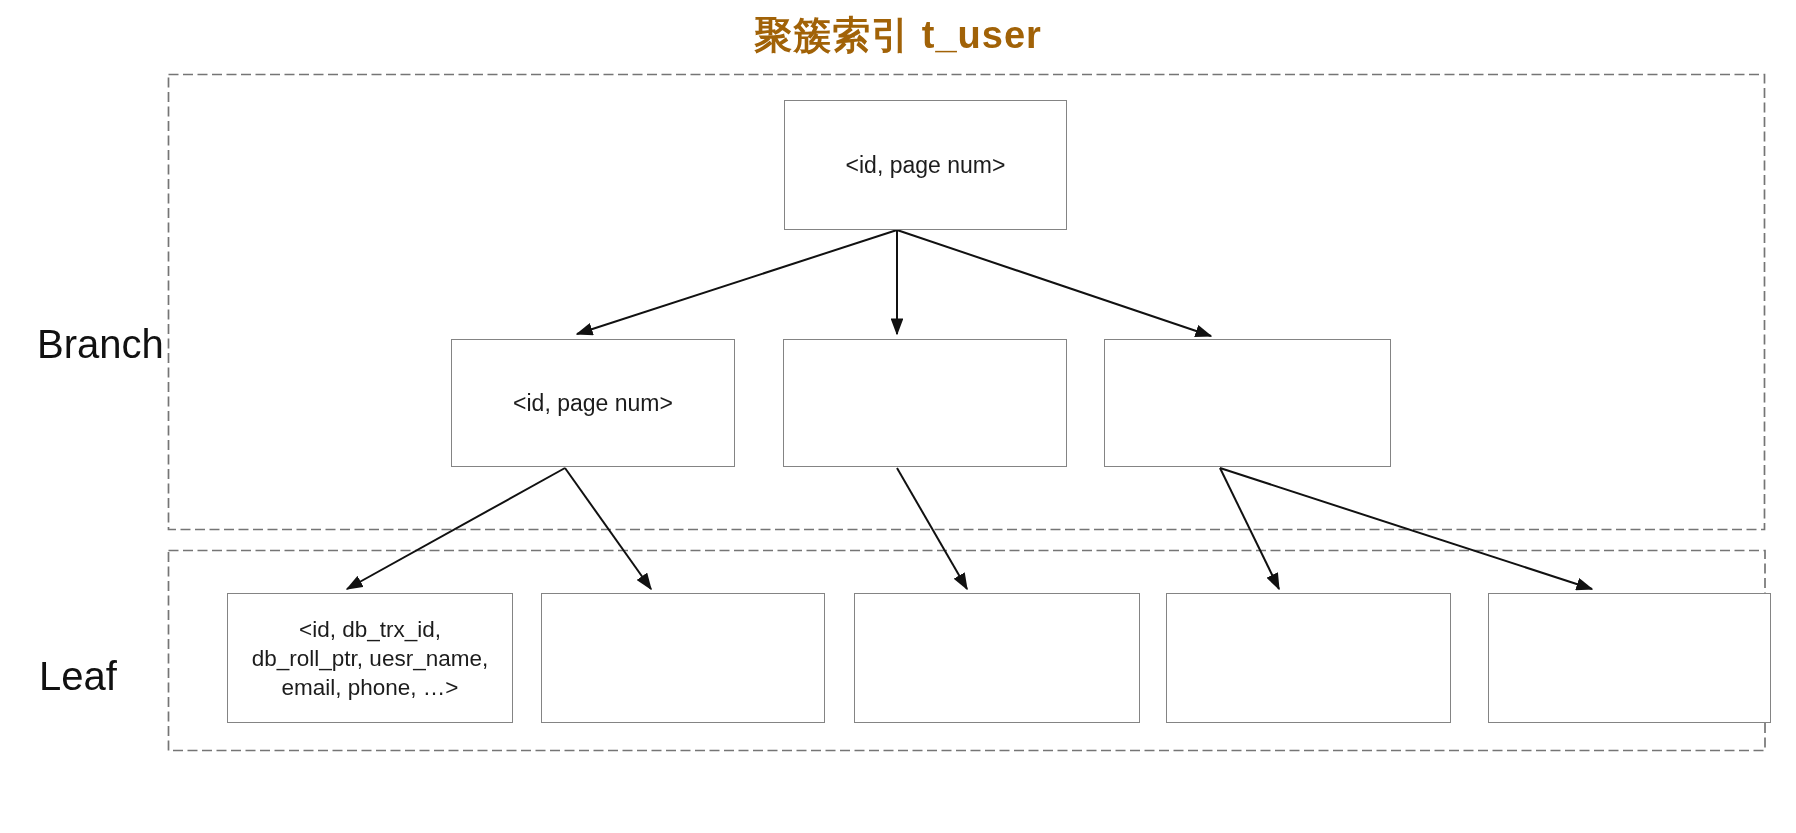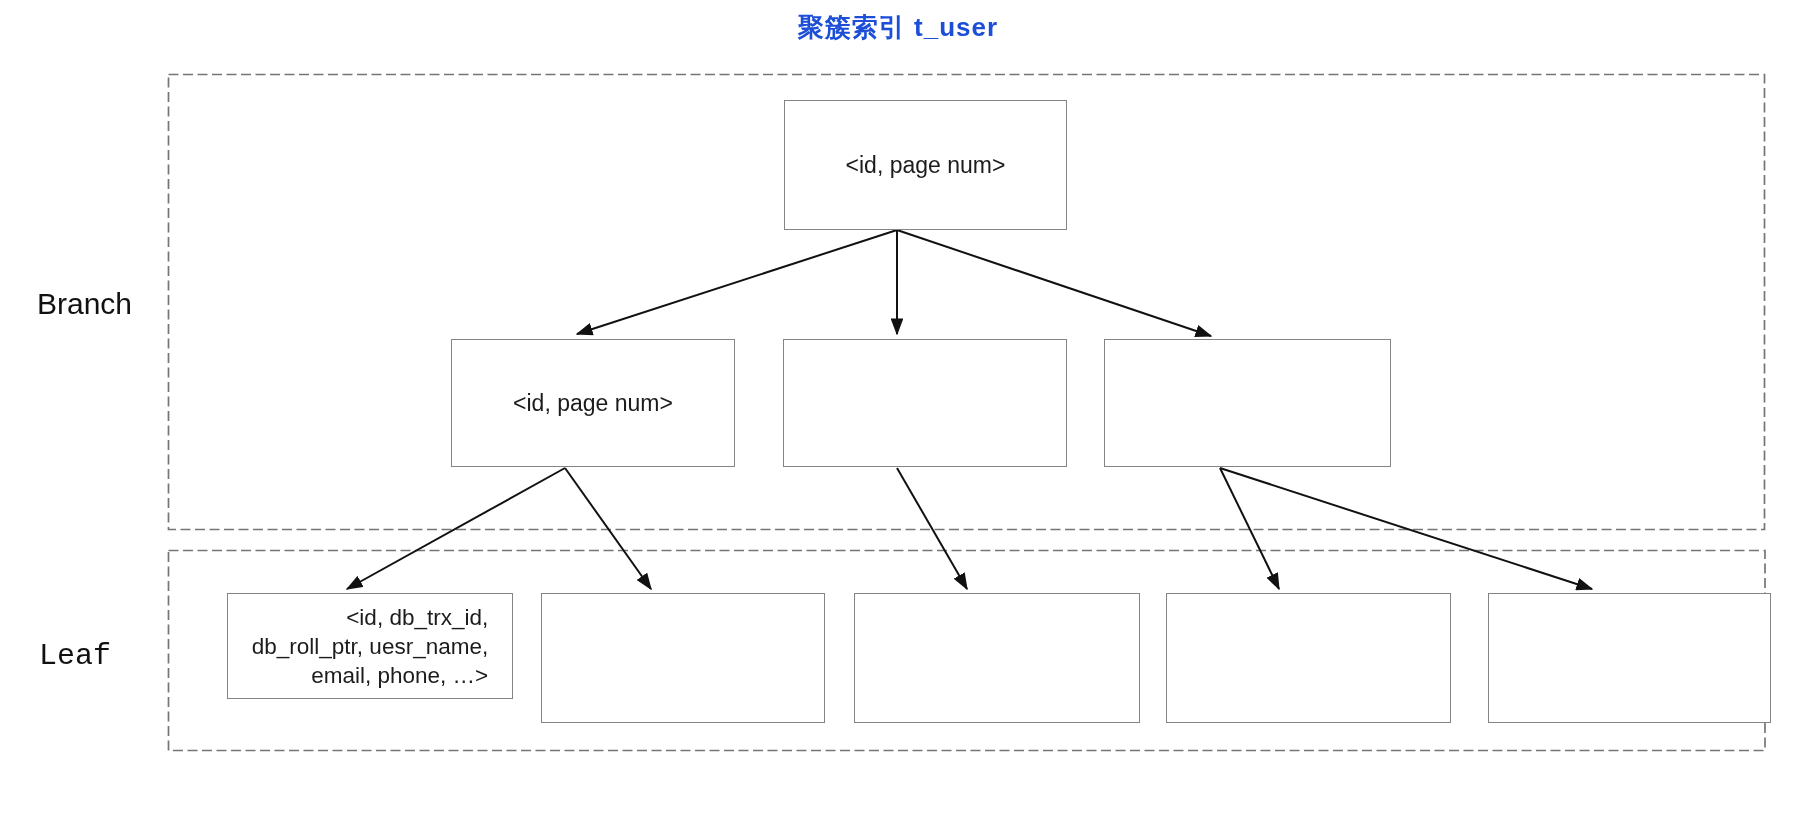--- a/index.html
+++ b/index.html
@@ -10,56 +10,57 @@
     background: #ffffff;
     font-family: "Liberation Sans", "DejaVu Sans", sans-serif;
     color: #1a1a1a;
     overflow: hidden;
   }
   .title {
     position: absolute;
     left: 0; top: 10px;
     width: 100%;
     text-align: center;
-    font-size: 26px;
+    font-size: 38px;
     font-weight: 600;
     letter-spacing: 1px;
-    color: #1d4ed8;
+    color: #a16207;
   }
   .overlay {
     position: absolute;
     left: 0; top: 0;
   }
   .section-label {
     position: absolute;
-    font-size: 30px;
+    font-size: 40px;
     color: #111111;
+    margin-top: 35px;
   }
   .section-label.branch { left: 37px; top: 287px; }
-  .section-label.leaf   { left: 39px; top: 639px; font-family: Liberation Mono, monospace; }
+  .section-label.leaf   { left: 39px; top: 619px; }
   .node {
     position: absolute;
     background: #ffffff;
     border: 1.5px solid #848484;
     box-sizing: border-box;
     display: flex;
     align-items: center;
     justify-content: center;
     text-align: center;
     font-size: 23px;
     line-height: 29px;
     white-space: pre-line;
     color: #1c1c1c;
     margin-left: 28px;
   }
   .node.root    { left: 756px;  top: 100px; width: 283px; height: 130px; }
   .node.b1      { left: 423px;  top: 339px; width: 284px; height: 128px; }
   .node.b2      { left: 755px;  top: 339px; width: 284px; height: 128px; }
   .node.b3      { left: 1076px; top: 339px; width: 287px; height: 128px; }
-  .node.l1      { left: 199px;  top: 593px; width: 286px; height: 106px; font-size: 22.5px; text-align: right; }
+  .node.l1      { left: 199px;  top: 593px; width: 286px; height: 130px; font-size: 22.5px; }
   .node.l2      { left: 513px;  top: 593px; width: 284px; height: 130px; }
   .node.l3      { left: 826px;  top: 593px; width: 286px; height: 130px; }
   .node.l4      { left: 1138px; top: 593px; width: 285px; height: 130px; }
   .node.l5      { left: 1460px; top: 593px; width: 283px; height: 130px; }
   .logo {
     position: absolute;
     left: 1627px; top: 766px;
     display: flex;
     align-items: center;
   }

